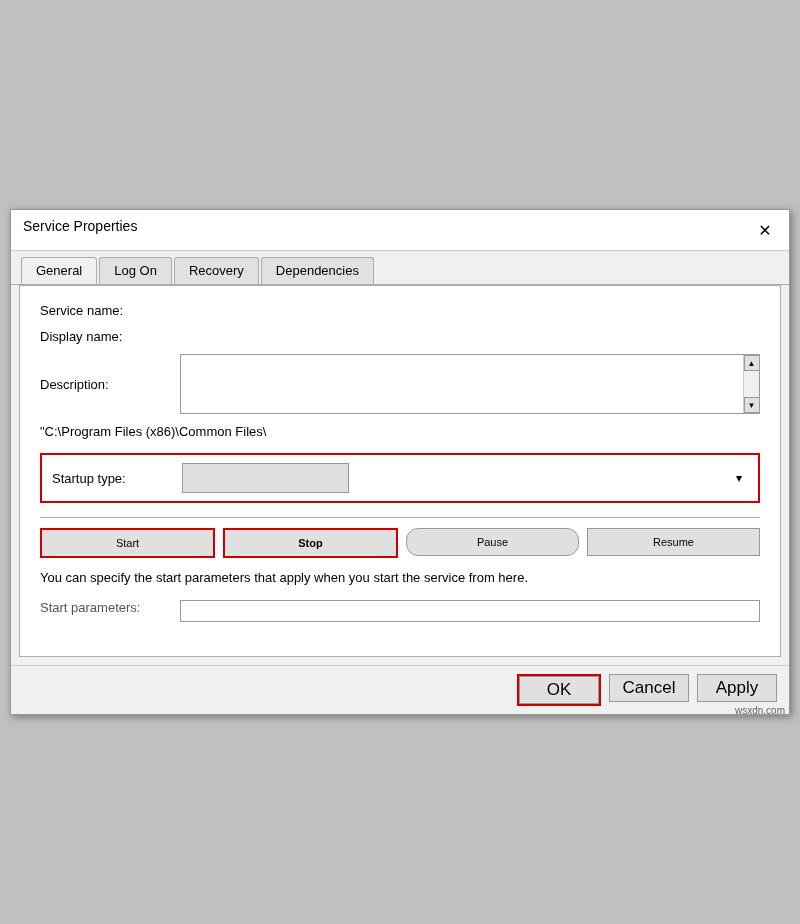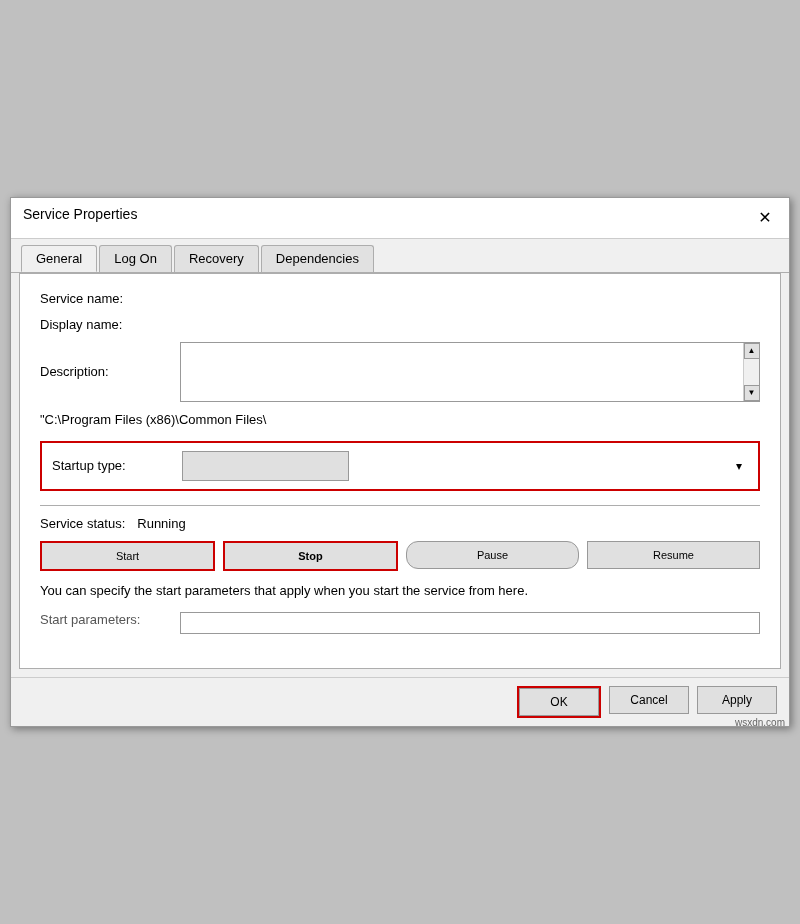--- a/index.html
+++ b/index.html
@@ -276,21 +276,21 @@
       background: #f0f0f0;
       border-top: 1px solid #ccc;
     }
 
     .bottom-btn {
       min-width: 80px;
       height: 28px;
       background: #e0e0e0;
       border: 1px solid #999;
       cursor: pointer;
-      font-size: 12px;
+      font-size: 17px;
       color: #000;
     }
 
     .ok-btn-wrapper {
       border: 2px solid #cc0000;
     }
 
     .ok-btn-wrapper .bottom-btn {
       min-width: 80px;
     }
@@ -361,24 +361,20 @@
           <option>Automatic</option>
           <option>Automatic (Delayed Start)</option>
           <option>Manual</option>
           <option>Disabled</option>
         </select>
       </div>
     </div>
 
     <div class="divider"></div>
 
-    <div class="service-status-row">
-      <span class="status-label">Service status:</span>
-      <span class="status-value">Running</span>
-    </div>
 
     <div class="buttons-row">
 
       <div style="flex:1; border: 2px solid #cc0000;">
         <button class="svc-btn" style="width:100%; border:none; height:26px;">Start</button>
       </div>
 
       <div style="flex:1; border: 2px solid #cc0000;">
         <button class="svc-btn" style="width:100%; border:none; height:26px; font-weight:bold;">Stop</button>
       </div>

